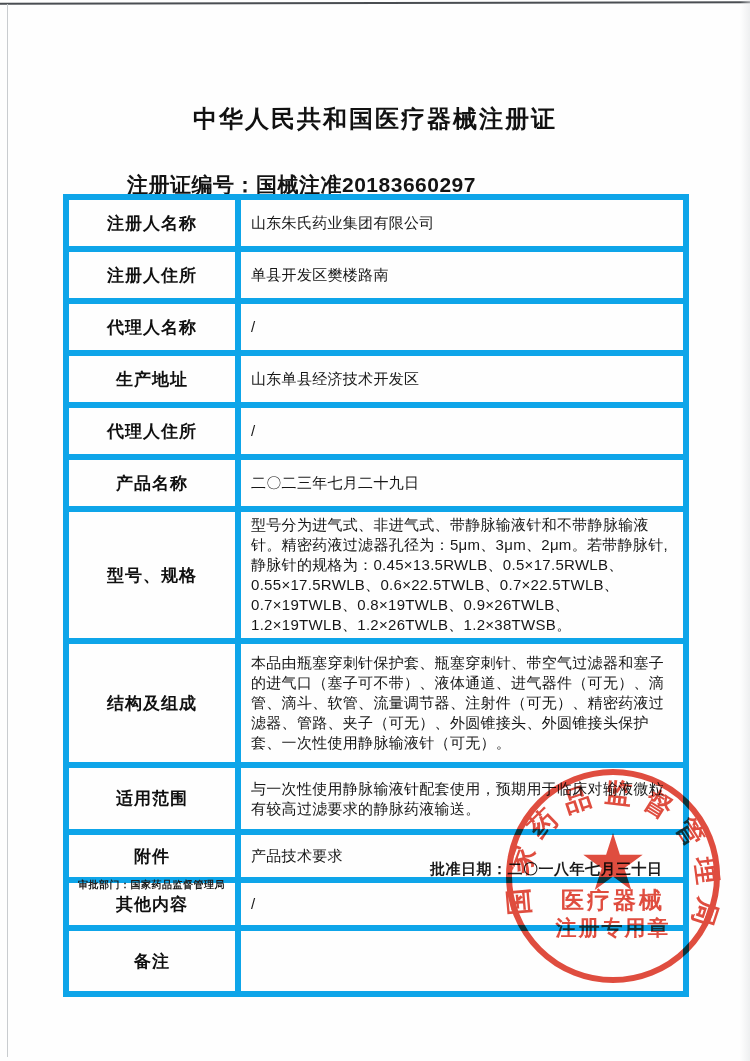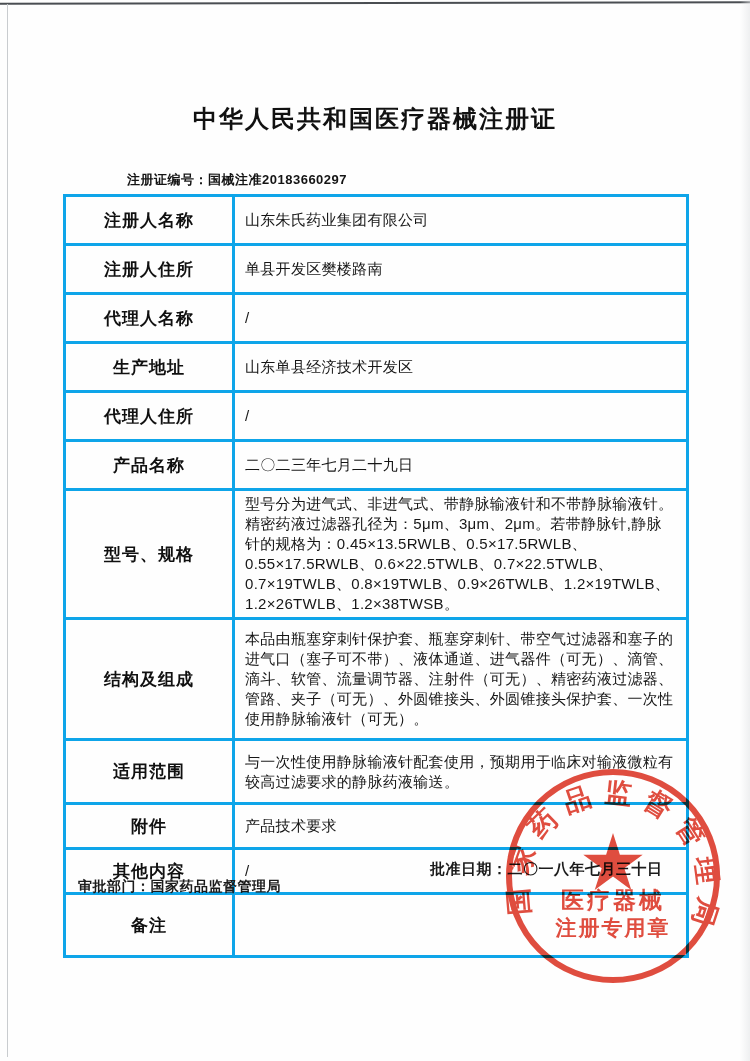--- a/index.html
+++ b/index.html
@@ -16,47 +16,47 @@
   .scan-top-edge{position:absolute;top:2px;left:0;width:100%;height:2px;background:#4a4e52;transform:rotate(-0.12deg);}
   .scan-left-edge{position:absolute;top:4px;left:7px;width:1px;height:1053px;background:#c9cccf;}
   .scan-right-shade{position:absolute;top:0;right:0;width:10px;height:100%;background:linear-gradient(to right,rgba(255,255,255,0),rgba(225,227,229,.55));}
 
   .doc-title{
     position:absolute;top:103px;left:0;width:100%;
     text-align:center;font-size:24px;font-weight:bold;letter-spacing:2px;color:#111;
   }
   .cert-line{
     position:absolute;top:171px;left:127px;
-    font-size:13px;font-weight:600;color:#141414;letter-spacing:.5px;
+    font-size:21px;font-weight:600;color:#141414;letter-spacing:.5px;
   }
   table.cert-table{
     position:absolute;top:194px;left:63px;width:626px;
     border-collapse:collapse;table-layout:fixed;
     background:transparent;
   }
   table.cert-table td{
-    border:3px solid #0ea5e9;
+    border:6px solid #0ea5e9;
     padding:3px 10px;
     vertical-align:middle;
   }
   td.lbl{
     width:146px;text-align:center;font-weight:bold;font-size:17px;color:#101010;letter-spacing:1px;
   }
   td.val{
     font-size:15px;line-height:20px;color:#161616;letter-spacing:.3px;text-align:left;
   }
   tr.h-s  td{height:36px;}
   tr.h-m  td{height:40px;}
   tr.h-xl1 td{height:115px;vertical-align:middle;}
   tr.h-xl2 td{height:112px;vertical-align:middle;margin-top:20px;}
   tr.h-l  td{height:55px;}
   tr.h-b  td{height:54px;}
 
   .footer-approval-date{position:absolute;top:860px;left:430px;font-size:15px;font-weight:600;letter-spacing:.5px;}
-  .footer-dept{position:absolute;top:878px;left:78px;font-size:14px;font-weight:600;letter-spacing:.5px;}
+  .footer-dept{position:absolute;top:878px;left:78px;font-size:10px;font-weight:600;letter-spacing:.5px;}
   .footer-valid{position:absolute;top:891px;left:430px;font-size:15px;font-weight:600;letter-spacing:.5px;}
 
   .seal{
     position:absolute;top:765px;left:499px;width:228px;height:228px;
     mix-blend-mode:multiply;opacity:.9;
   }
 </style>
 </head>
 <body>
 

